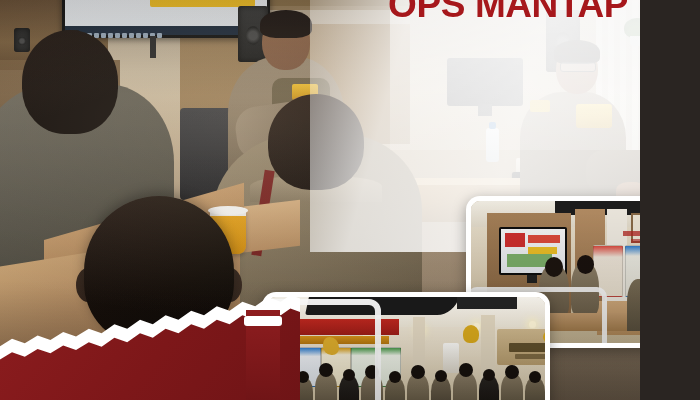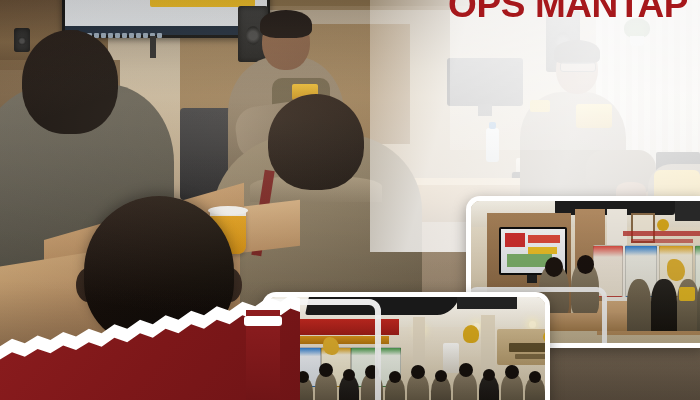--- a/index.html
+++ b/index.html
@@ -1,21 +1,21 @@
 <!DOCTYPE html>
 <html><head>
 <meta charset="utf-8">
 <style>
   html,body{margin:0;padding:0;}
   body{
     width:700px;height:400px;overflow:hidden;
     font-family:"Liberation Sans", sans-serif;
     background:#2a2522;
   }
-  #stage{position:relative;width:700px;height:400px;overflow:hidden;background:#a3a3a3;}
+  #stage{position:relative;width:640px;height:400px;overflow:hidden;background:#a3a3a3;}
 
   
   .photo{position:absolute;inset:0;overflow:hidden;}
 
   .room-wall{position:absolute;left:0;top:0;width:700px;height:400px;
     background:
       linear-gradient(180deg,#b9a993 0%,#c7b89f 18%,#bda98c 40%,#a8937a 60%,#8d7b64 100%);}
   
   .wall-dark-left{position:absolute;left:0;top:0;width:108px;height:70px;
     background:linear-gradient(180deg,#6b5137 0%,#7d6241 60%,#5e472f 100%);}

